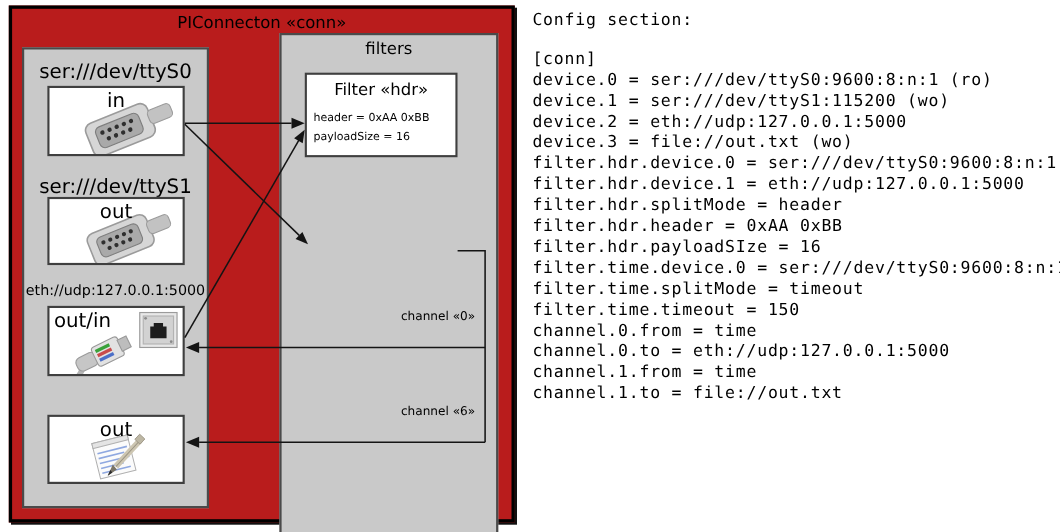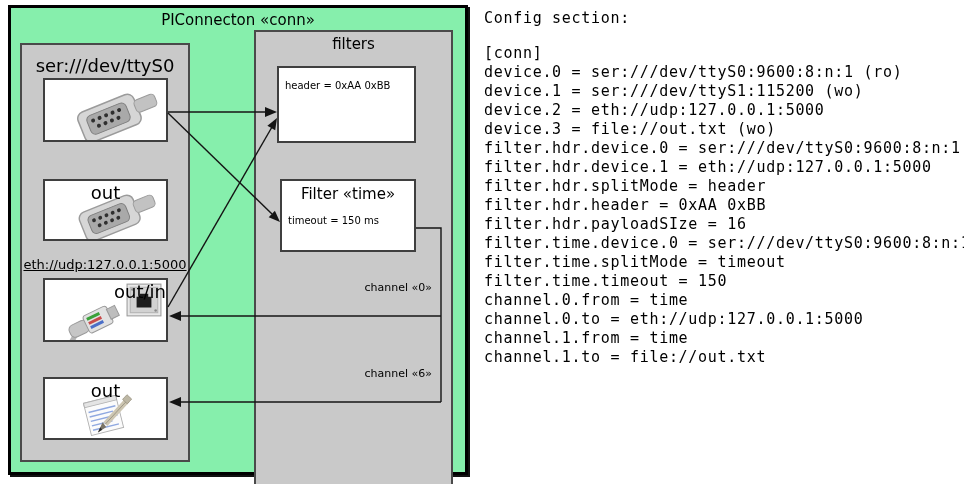--- a/index.html
+++ b/index.html
@@ -1,37 +1,37 @@
 <!DOCTYPE html>
 <html><head>
 <meta charset="utf-8">
 <style>
   html,body{margin:0;padding:0;width:964px;height:484px;overflow:hidden;background:#fff;}
   body{font-family:"DejaVu Sans",sans-serif;color:#000;position:relative;}
 
   
   .diagram{position:absolute;left:8px;top:5px;width:460px;height:470px;
-    background:#86efac;border:3px solid #000;box-sizing:border-box;
+    background:#b91c1c;border:3px solid #000;box-sizing:border-box;
     box-shadow:2px 2px 0 #111;}
   .diagram-title{position:absolute;left:0;top:3px;width:100%;text-align:center;
     font-size:15px;}
 
   
   .panel{position:absolute;background:#c9c9c9;border:2px solid #4a4a4a;box-sizing:border-box;}
   .devices-panel{left:9px;top:35px;width:170px;height:419px;}
   .filters-panel{left:243px;top:22px;width:199px;height:477px;text-decoration:underline;}
   .filters-title{position:absolute;left:0;top:3px;width:100%;text-align:center;font-size:15px;}
 
   
   .dev-label{position:absolute;left:0;width:100%;text-align:center;font-size:18px;white-space:nowrap;}
-  .dev-label.small{font-size:13px;text-decoration:underline;}
+  .dev-label.small{font-size:13px;}
   .dev-box{position:absolute;left:21px;width:125px;background:#fff;
     border:2px solid #3f3f3f;box-sizing:border-box;overflow:hidden;}
   .dev-dir{position:relative;z-index:2;text-align:center;font-size:18px;line-height:20px;margin-top:2px;}
-  .dev-dir.left{text-align:right;padding-left:24px;}
+  .dev-dir.left{text-align:left;padding-left:4px;}
   .dev-icon{position:absolute;z-index:1;}
 
   
   .filter-box{position:absolute;background:#fff;border:2px solid #3f3f3f;box-sizing:border-box;}
   .filter-box.hdr{left:21px;top:34px;width:139px;height:77px;}
   .filter-box.time{left:24px;top:147px;width:136px;height:73px;}
   .filter-title{text-align:center;font-size:15px;margin-top:4px;}
   .filter-param{font-size:10px;line-height:17px;margin-left:6px;white-space:nowrap;}
   .filter-param.first{margin-top:9px;}
 
@@ -54,38 +54,40 @@
 </head>
 <body>
 
 <div class="diagram">
   <div class="diagram-title">PIConnecton «conn»</div>
 
   <div class="panel devices-panel">
 
     <div class="dev-label" style="top:10px">ser:///dev/ttyS0</div>
     <div class="dev-box" style="top:33px;height:64px">
+      <div class="dev-dir">in</div>
       <svg class="dev-icon" style="right:1px;bottom:0;width:100px;height:48px" viewBox="0 0 100 48">
         <g transform="rotate(-22 50 24)">
           <rect x="14" y="8" width="60" height="32" rx="7" fill="#d6d6d6" stroke="#9b9b9b" stroke-width="1.5"></rect>
           <rect x="22" y="14" width="42" height="20" rx="5" fill="#a9a9a9" stroke="#7e7e7e"></rect>
           <circle cx="28" cy="20" r="2" fill="#2f2f2f"></circle>
             <circle cx="35" cy="20" r="2" fill="#2f2f2f"></circle>
             <circle cx="42" cy="20" r="2" fill="#2f2f2f"></circle>
             <circle cx="49" cy="20" r="2" fill="#2f2f2f"></circle>
             <circle cx="56" cy="20" r="2" fill="#2f2f2f"></circle>
           <circle cx="31.5" cy="27" r="2" fill="#2f2f2f"></circle>
             <circle cx="38.5" cy="27" r="2" fill="#2f2f2f"></circle>
             <circle cx="45.5" cy="27" r="2" fill="#2f2f2f"></circle>
             <circle cx="52.5" cy="27" r="2" fill="#2f2f2f"></circle>
           <rect x="72" y="17" width="22" height="13" rx="4" fill="#c2c2c2" stroke="#9b9b9b"></rect>
         </g>
       </svg>
     </div>
 
+    <div class="dev-label" style="top:114px">ser:///dev/ttyS1</div>
     <div class="dev-box" style="top:134px;height:62px">
       <div class="dev-dir">out</div>
       <svg class="dev-icon" style="right:1px;bottom:0;width:100px;height:46px" viewBox="0 0 100 48">
         <g transform="rotate(-22 50 24)">
           <rect x="14" y="8" width="60" height="32" rx="7" fill="#d6d6d6" stroke="#9b9b9b" stroke-width="1.5"></rect>
           <rect x="22" y="14" width="42" height="20" rx="5" fill="#a9a9a9" stroke="#7e7e7e"></rect>
           <circle cx="28" cy="20" r="2" fill="#2f2f2f"></circle>
             <circle cx="35" cy="20" r="2" fill="#2f2f2f"></circle>
             <circle cx="42" cy="20" r="2" fill="#2f2f2f"></circle>
             <circle cx="49" cy="20" r="2" fill="#2f2f2f"></circle>
@@ -142,27 +144,25 @@
           <rect x="48" y="6" width="7" height="7" transform="rotate(-47 51 9)" fill="#bdb7a4" stroke="#9a9382" stroke-width="0.8"></rect>
         </g>
       </svg>
     </div>
   </div>
 
   <div class="panel filters-panel">
     <div class="filters-title">filters</div>
 
     <div class="filter-box hdr">
+      <div class="filter-title">Filter «hdr»</div>
       <div class="filter-param first">header = 0xAA 0xBB</div>
-    </div>
-
-    <div class="filter-box time">
-      <div class="filter-title">Filter «time»</div>
-      <div class="filter-param first">timeout = 150 ms</div>
-    </div>
+      <div class="filter-param">payloadSize = 16</div>
+    </div>
+
 
     <div class="channel-label c0">channel «0»</div>
     <div class="channel-label c1">channel «6»</div>
   </div>
 
   <svg class="arrows" viewBox="0 0 454 464">
     <line x1="157" y1="104" x2="254" y2="104"></line>
     <polygon points="266,104 254,99 254,109"></polygon>
 
     <line x1="157" y1="105" x2="261" y2="206"></line>

